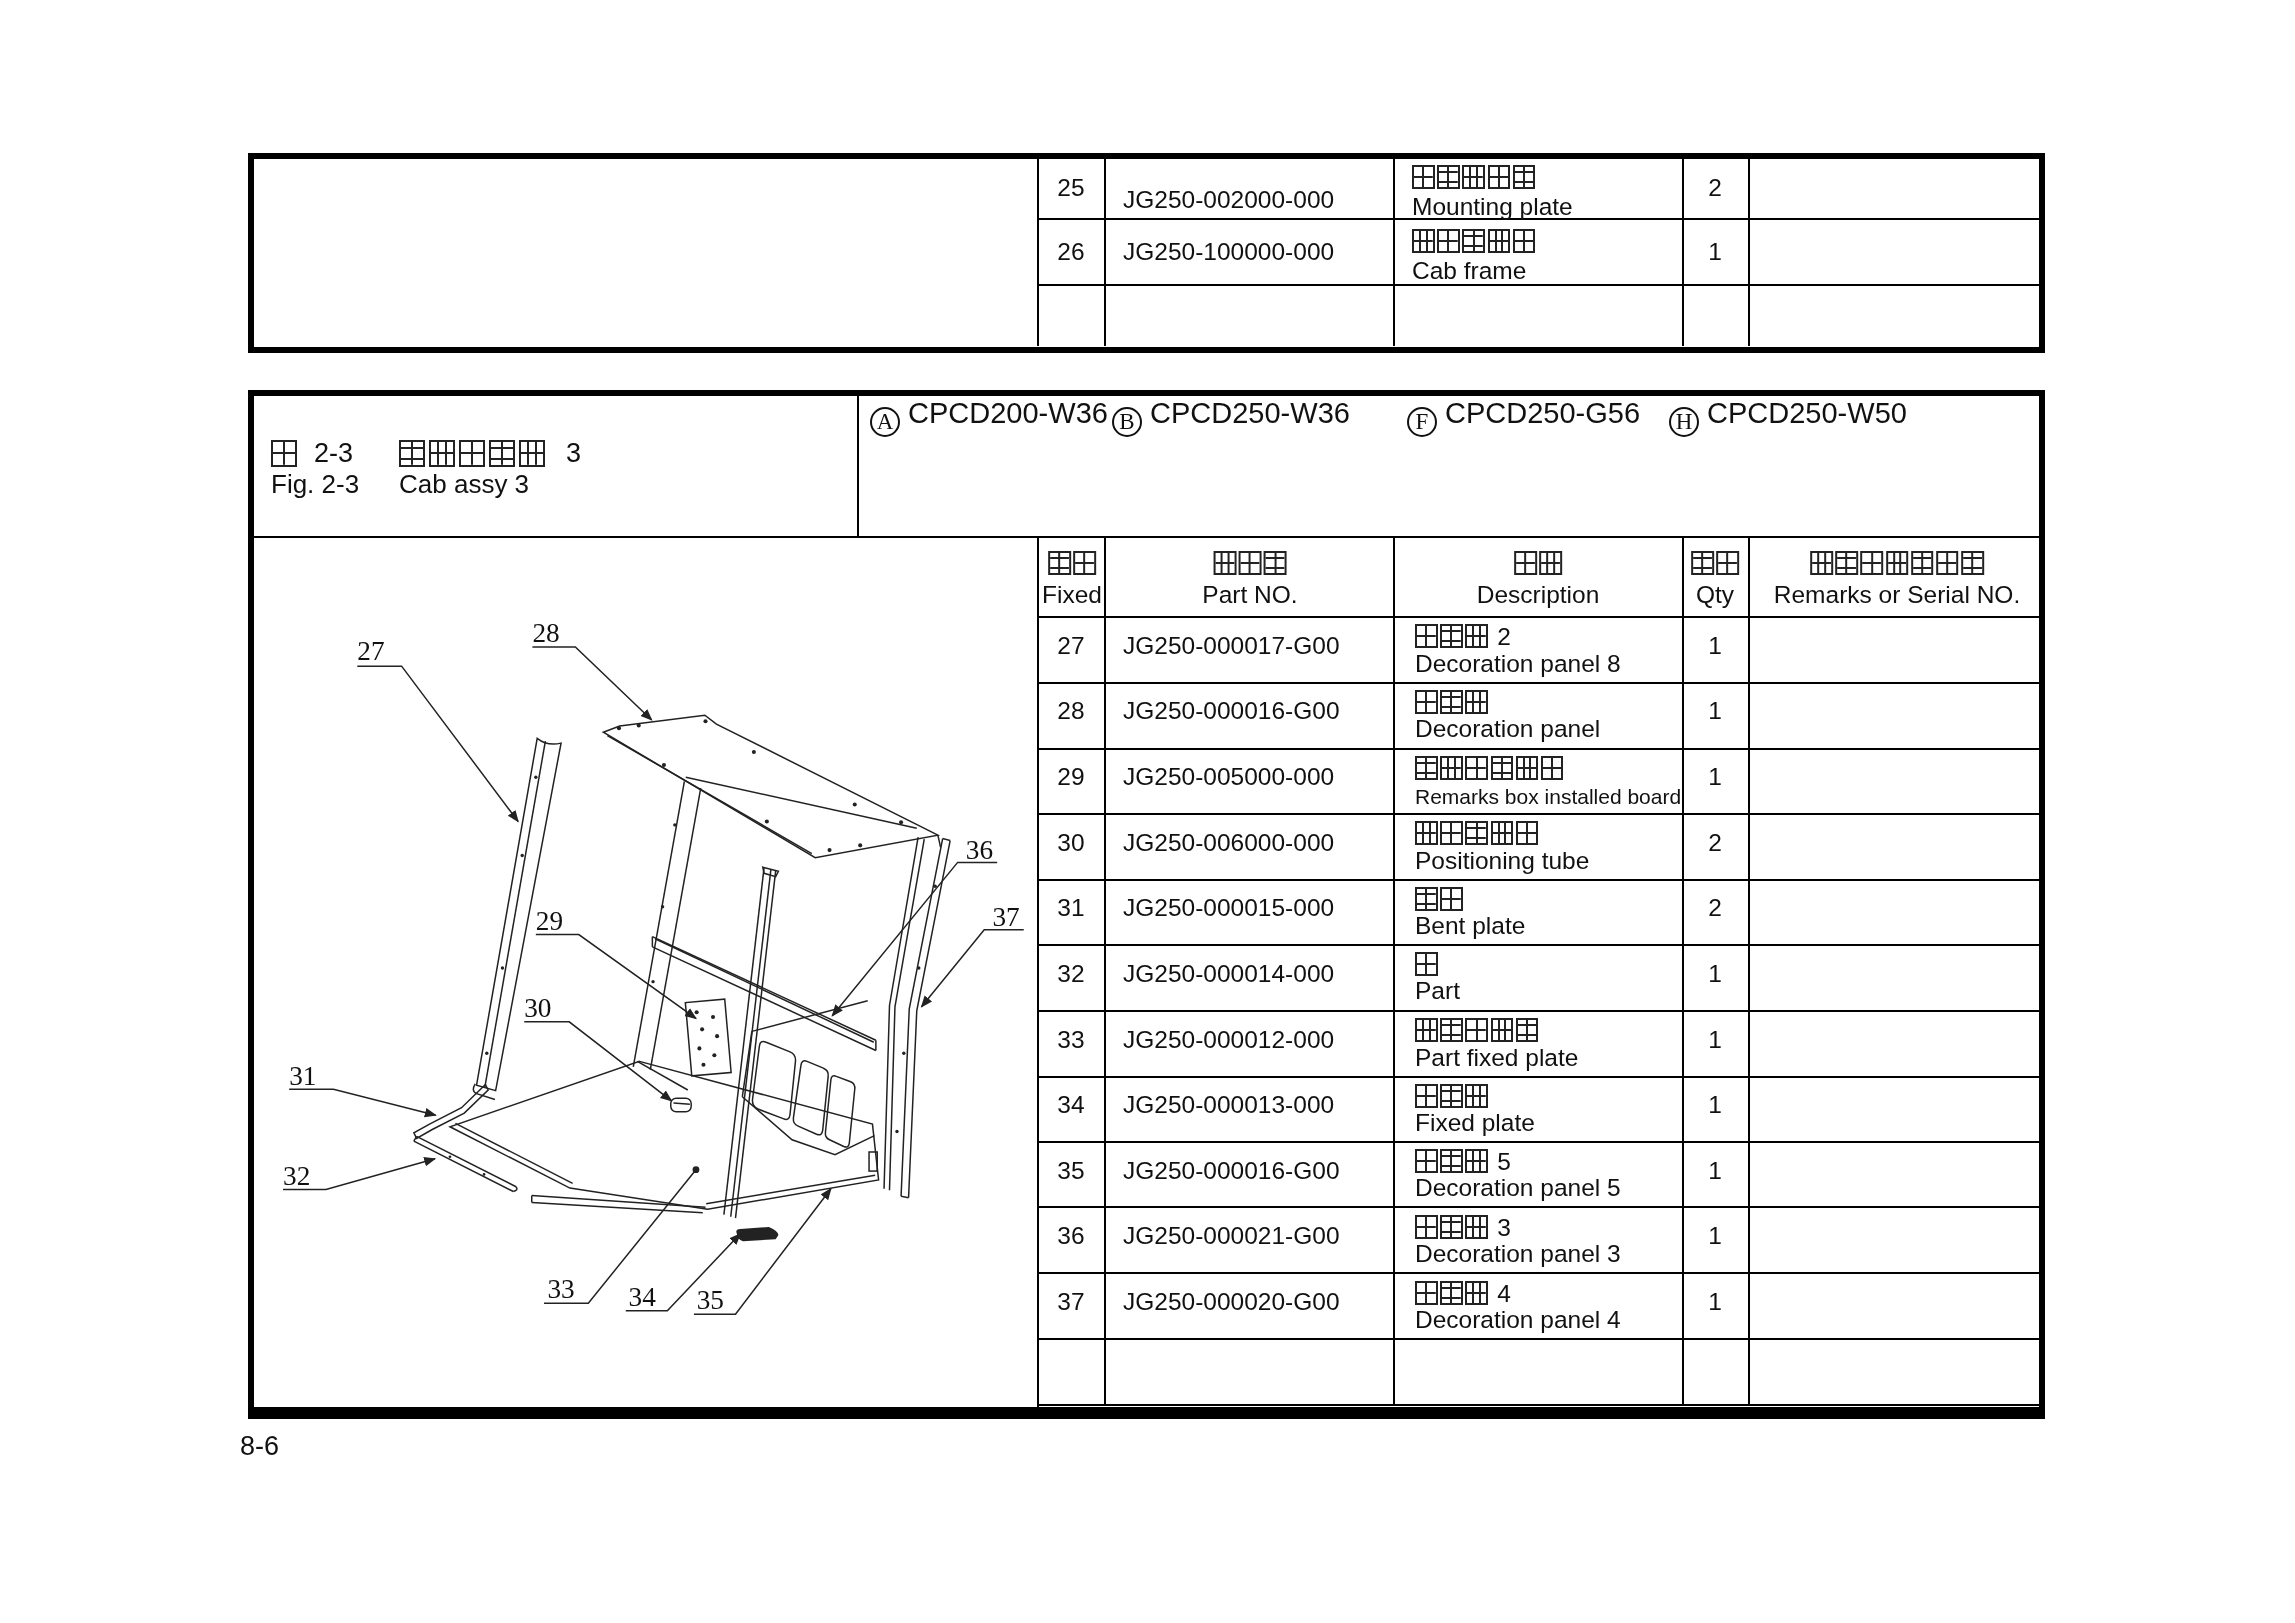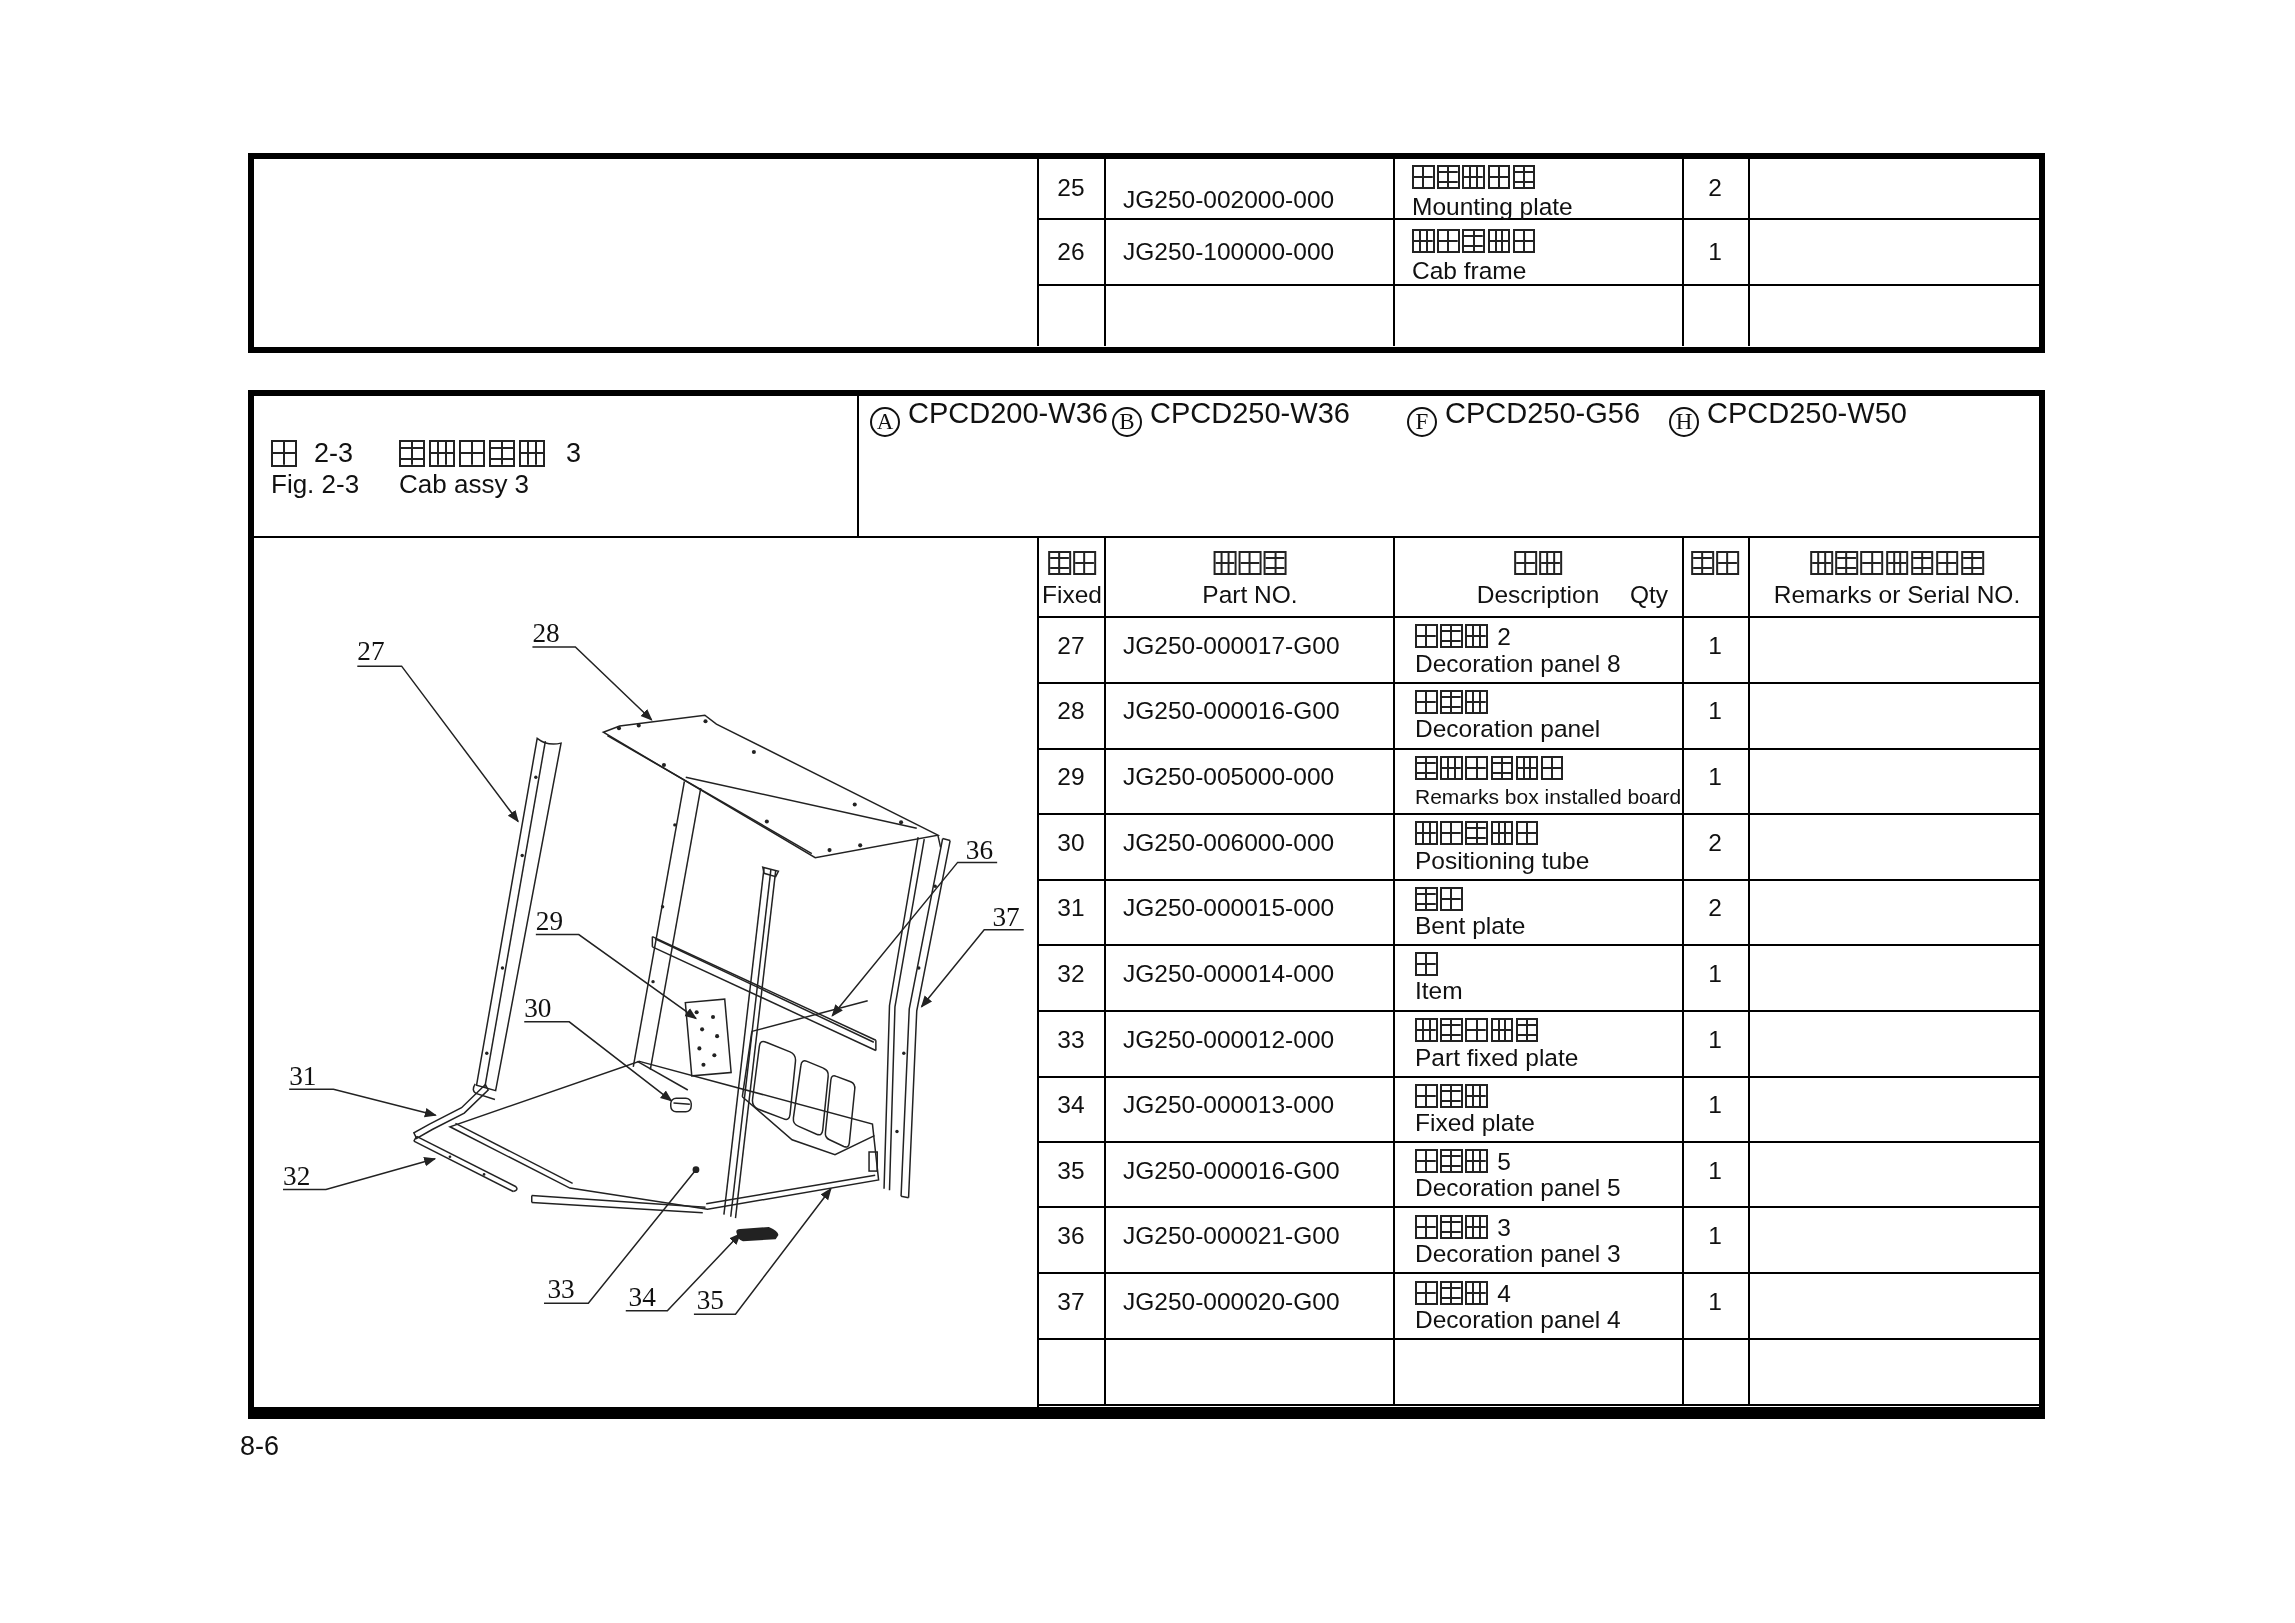--- a/index.html
+++ b/index.html
@@ -88,21 +88,21 @@
 <div class="t tc" style="left:1072px;top:551px"><span class="cj p2"></span><span class="cj" style="margin-right:0"></span></div>
 <div class="t tc" style="left:1072px;top:583px">Fixed</div>
 
 <div class="t tc" style="left:1250px;top:551px"><span class="cj p3"></span><span class="cj"></span><span class="cj p2" style="margin-right:0"></span></div>
 <div class="t tc" style="left:1250px;top:583px">Part NO.</div>
 
 <div class="t tc" style="left:1538px;top:551px"><span class="cj"></span><span class="cj p3" style="margin-right:0"></span></div>
 <div class="t tc" style="left:1538px;top:583px">Description</div>
 
 <div class="t tc" style="left:1715px;top:551px"><span class="cj p2"></span><span class="cj" style="margin-right:0"></span></div>
-<div class="t tc" style="left:1649px;top:583px">Qty</div>
+<div class="t tc" style="left:1715px;top:583px">Qty</div>
 
 <div class="t tc" style="left:1897px;top:551px"><span class="cj p3"></span><span class="cj p2"></span><span class="cj"></span><span class="cj p3"></span><span class="cj p2"></span><span class="cj"></span><span class="cj p2" style="margin-right:0"></span></div>
 <div class="t tc" style="left:1897px;top:583px">Remarks or Serial NO.</div>
 
 <div class="hl" style="left:1037px;top:682px;width:1002px;height:2px"></div>
 <div class="hl" style="left:1037px;top:748px;width:1002px;height:2px"></div>
 <div class="hl" style="left:1037px;top:813px;width:1002px;height:2px"></div>
 <div class="hl" style="left:1037px;top:879px;width:1002px;height:2px"></div>
 <div class="hl" style="left:1037px;top:944px;width:1002px;height:2px"></div>
 <div class="hl" style="left:1037px;top:1010px;width:1002px;height:2px"></div>
@@ -139,21 +139,21 @@
 
 <div class="t tc" style="left:1071px;top:896px">31</div>
 <div class="t" style="left:1123px;top:896px">JG250-000015-000</div>
 <div class="t" style="left:1415px;top:887px"><span class="cj p2"></span><span class="cj"></span></div>
 <div class="t" style="left:1415px;top:914px">Bent plate</div>
 <div class="t tc" style="left:1715px;top:896px">2</div>
 
 <div class="t tc" style="left:1071px;top:962px">32</div>
 <div class="t" style="left:1123px;top:962px">JG250-000014-000</div>
 <div class="t" style="left:1415px;top:952px"><span class="cj"></span></div>
-<div class="t" style="left:1415px;top:979px">Item</div>
+<div class="t" style="left:1415px;top:979px">Part</div>
 <div class="t tc" style="left:1715px;top:962px">1</div>
 
 <div class="t tc" style="left:1071px;top:1028px">33</div>
 <div class="t" style="left:1123px;top:1028px">JG250-000012-000</div>
 <div class="t" style="left:1415px;top:1018px"><span class="cj p3"></span><span class="cj p2"></span><span class="cj"></span><span class="cj p3"></span><span class="cj p2"></span></div>
 <div class="t" style="left:1415px;top:1046px">Part fixed plate</div>
 <div class="t tc" style="left:1715px;top:1028px">1</div>
 
 <div class="t tc" style="left:1071px;top:1093px">34</div>
 <div class="t" style="left:1123px;top:1093px">JG250-000013-000</div>

